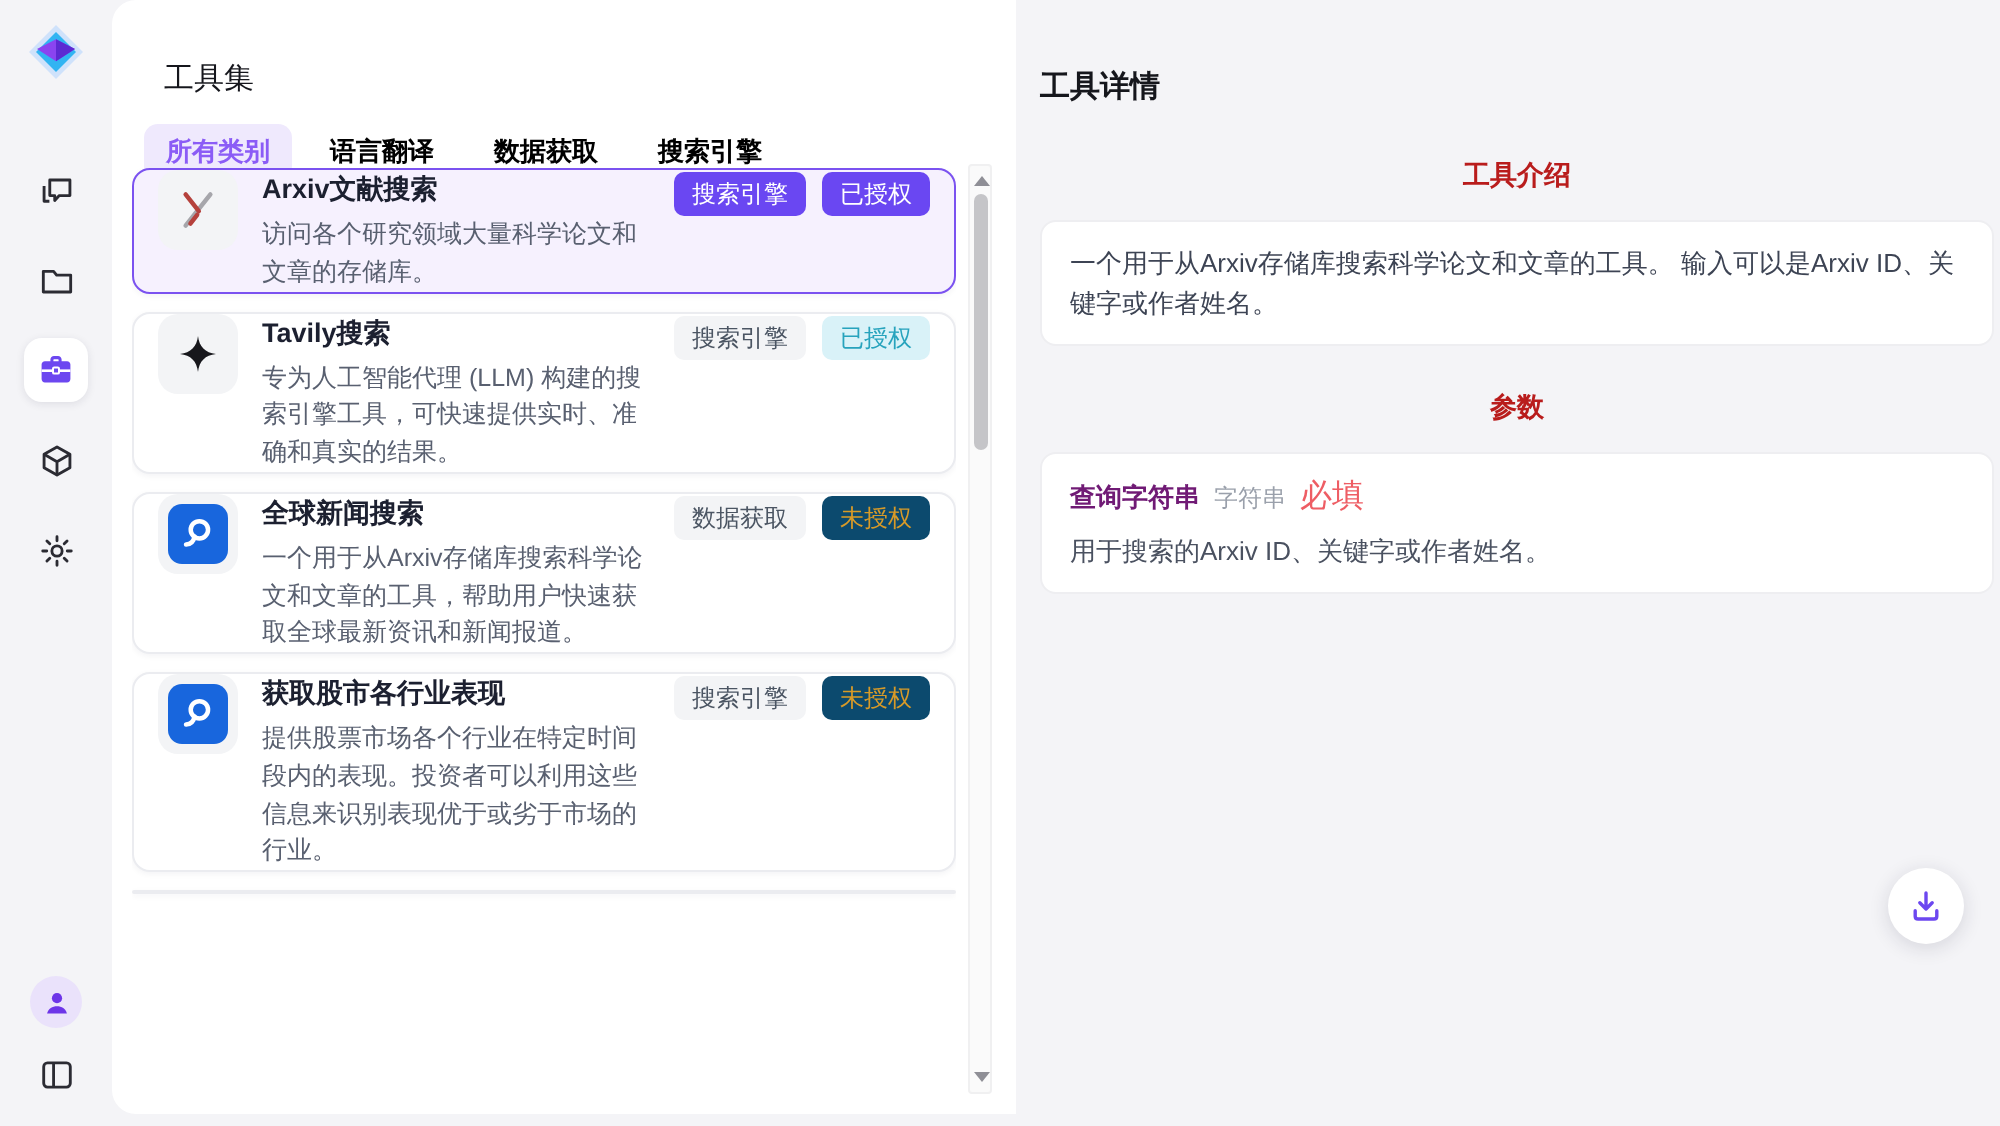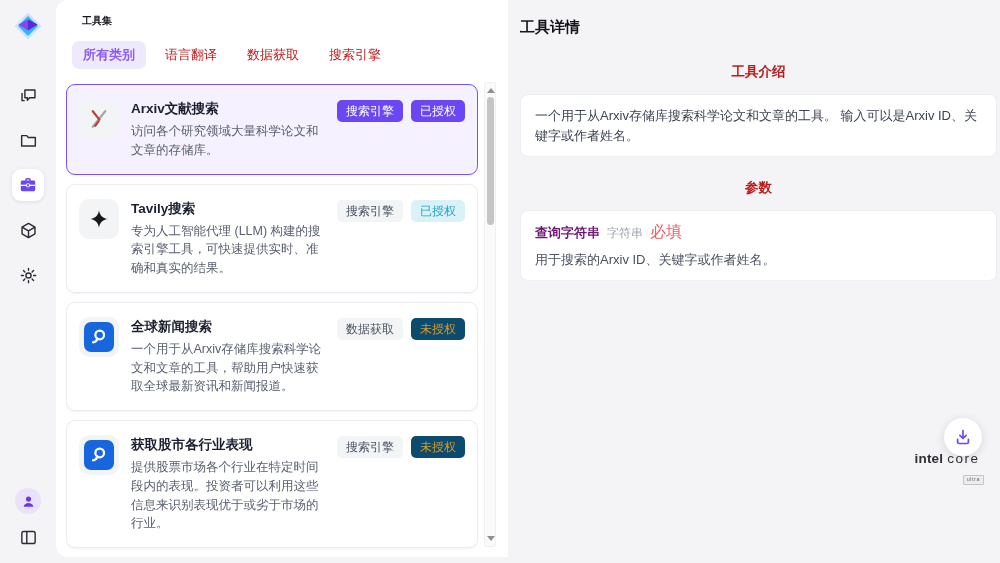--- a/index.html
+++ b/index.html
@@ -13,26 +13,26 @@
   .logo { margin-top:11px; width:30px; height:30px; }
   .side-nav { margin-top:38px; display:flex; flex-direction:column; gap:13px; align-items:center; }
   .side-item { width:32px; height:32px; display:flex; align-items:center; justify-content:center; border-radius:9px; cursor:pointer; }
   .side-item.active { background:#ffffff; box-shadow:0 1px 4px rgba(30,30,60,.10); }
   .side-bottom { position:absolute; bottom:10px; left:0; width:56px; display:flex; flex-direction:column; align-items:center; gap:7px; }
   .avatar { width:26px; height:26px; border-radius:50%; background:#eae2fb; display:flex; align-items:center; justify-content:center; cursor:pointer; }
   .icon { display:flex; align-items:center; justify-content:center; }
 
   
   .list-panel { position:absolute; left:56px; top:0; width:452px; height:557px; background:#fff; border-radius:12px 0 0 12px; }
-  .panel-title { font-size:10px; font-weight:bold; color:#15161c; padding:14px 0 0 26px; }
+  .panel-title { font-size:15px; font-weight:normal; color:#15161c; padding:30px 0 0 26px; }
   .tabs { display:flex; gap:8px; align-items:center; padding:13px 12px 10px 16px; }
-  .tab { font-size:13px; color:#b91c1c; padding:5px 11px; border-radius:7px; cursor:pointer; white-space:nowrap; }
+  .tab { font-size:13px; color:#000000; padding:5px 11px; border-radius:7px; cursor:pointer; white-space:nowrap;font-weight:bold; }
   .tab.active { background:#efe9fd; color:#8b5cf6; font-weight:bold; }
   .tools { position:absolute; top:84px; bottom:6px; left:10px; width:412px; overflow:hidden; display:flex; flex-direction:column; gap:9px; }
-  .tool-card { flex:none; display:flex; gap:12px; padding:14px 12px; background:#fff; border:1px solid #ebecf0; border-radius:9px; box-shadow:0 1px 3px rgba(25,25,50,.05); cursor:pointer; }
+  .tool-card { flex:none; display:flex; gap:12px; padding:0 12px; background:#fff; border:1px solid #ebecf0; border-radius:9px; box-shadow:0 1px 3px rgba(25,25,50,.05); cursor:pointer; }
   .tool-card.selected { background:#f6f1fe; border:1.5px solid #7b52f0; }
   .tool-icon { flex:none; width:40px; height:40px; border-radius:10px; background:#f3f4f6; display:flex; align-items:center; justify-content:center; }
   .q-badge { width:30px; height:30px; border-radius:7px; background:#1866dd; display:flex; align-items:center; justify-content:center; }
   .tool-body { flex:1; min-width:0; }
   .tool-name { font-size:13.5px; font-weight:bold; color:#1c2030; margin:1px 0 4px; }
   .tool-desc { font-size:12.5px; color:#596070; line-height:1.5; }
   .tool-badges { flex:none; display:flex; gap:8px; align-items:flex-start; padding-top:1px; }
   .badge { font-size:12px; padding:3px 9px; border-radius:5px; white-space:nowrap; line-height:1.35; }
   .badge-solid { background:#6a47f2; color:#fff; }
   .badge-gray  { background:#f3f4f6; color:#4b5563; }
@@ -40,21 +40,21 @@
   .badge-amber { background:#0c4a6e; color:#d79a28; }
 
   
   .scrollbar { position:absolute; top:82px; bottom:10px; right:12px; width:12px; background:#fafafa; border:1px solid #f0f0f1; border-radius:2px; }
   .sb-up, .sb-down { position:absolute; left:2px; width:0; height:0; border-left:4px solid transparent; border-right:4px solid transparent; cursor:pointer; }
   .sb-up { top:5px; border-bottom:5px solid #8f8f96; }
   .sb-down { bottom:5px; border-top:5px solid #8f8f96; }
   .sb-thumb { position:absolute; top:14px; left:1.5px; width:7px; height:128px; background:#c5c5c8; border-radius:4px; cursor:grab; }
 
   
-  .details { position:absolute; left:508px; top:0; width:492px; height:489px; padding:18px 3px 0 12px; }
+  .details { position:absolute; left:508px; top:16px; width:492px; height:489px; padding:18px 3px 0 12px; }
   .details-title { font-size:15px; font-weight:bold; color:#15161c; margin-bottom:26px; }
   .section-head { font-size:13.5px; font-weight:bold; color:#b91c1c; margin-bottom:13px;text-align:center; }
   .white-card { background:#fff; border:1px solid #eeeef1; border-radius:8px; padding:11px 14px; }
   .intro-card { font-size:13px; color:#3d4454; line-height:1.5; margin-bottom:22px; }
   .param-card { margin-bottom:20px; }
   .param-name { font-size:13px; font-weight:bold; color:#701a75; }
   .param-type { font-size:12px; color:#9aa0ab; margin-left:7px; }
   .param-req  { font-size:16px; color:#ee5d64; margin-left:7px; }
   .param-desc { margin-top:8px; font-size:13px; color:#4a5160; }
 
@@ -241,22 +241,13 @@
 
   <button class="fab">
     <span class="icon">
       <svg width="20" height="20" viewBox="0 0 20 20" fill="none" stroke="#6C47F0" stroke-width="1.7" stroke-linecap="round" stroke-linejoin="round">
         <path d="M10 3.5v7.6M6.9 8.4 10 11.5l3.1-3.1"></path>
         <path d="M4.6 12.4v2.7c0 .8.6 1.4 1.4 1.4h8c.8 0 1.4-.6 1.4-1.4v-2.7"></path>
       </svg>
     </span>
   </button>
 
-  <div class="brand">
-    <div class="brand-row">
-      <span class="b-intel">intel</span>
-      <span class="b-core">core</span>
-    </div>
-    <div class="brand-ultra-row">
-      <span class="brand-ultra">ultra</span>
-    </div>
-  </div>
 </section>
 
 </body></html>

